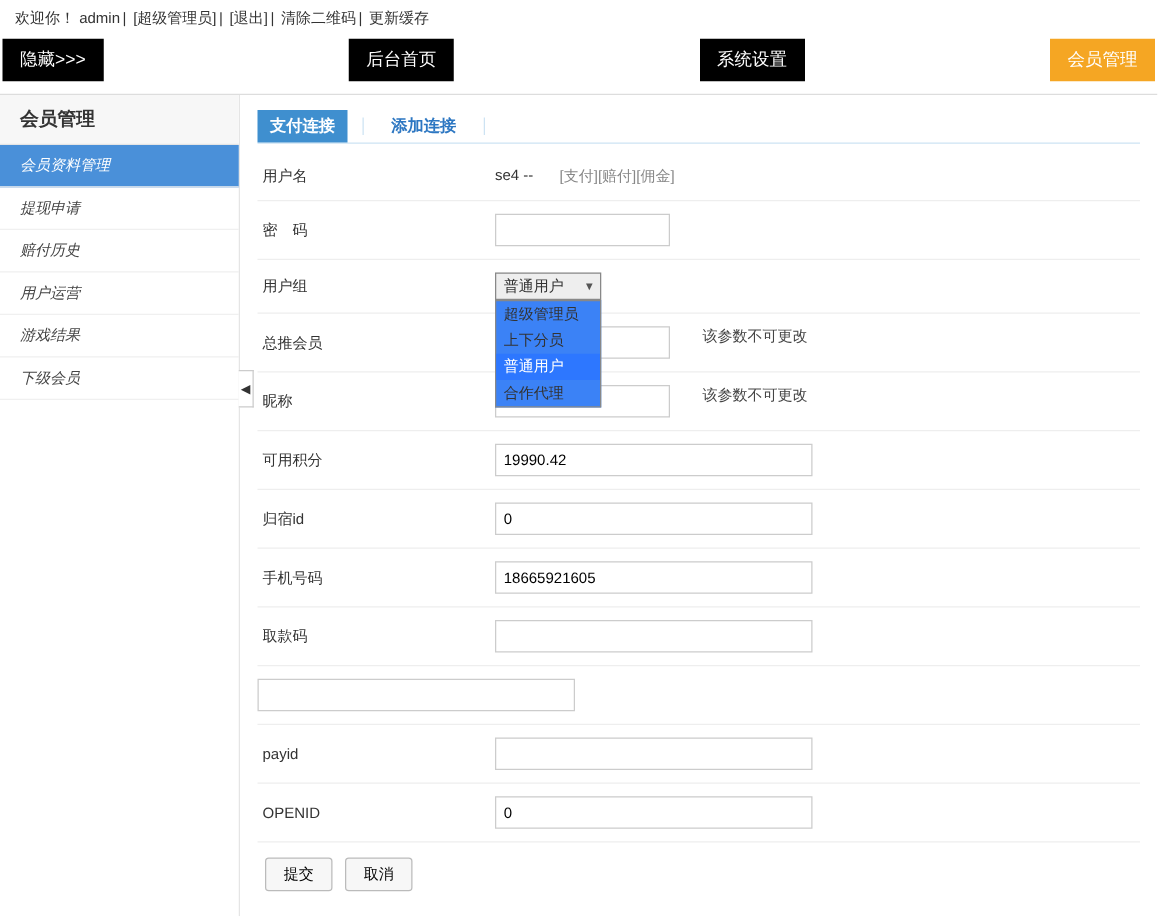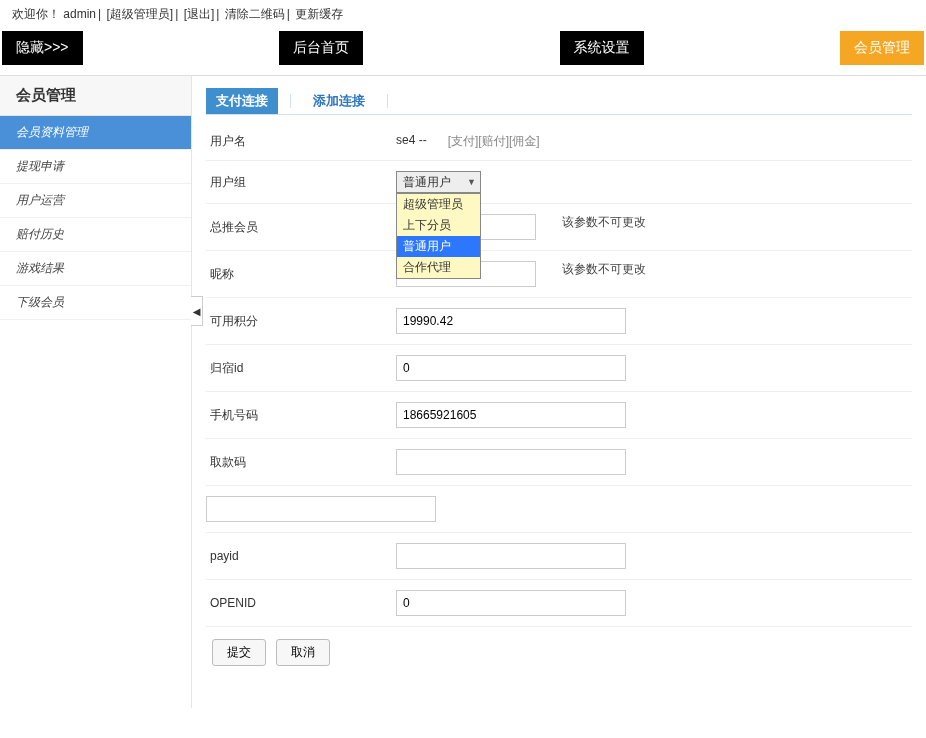--- a/index.html
+++ b/index.html
@@ -20,25 +20,25 @@
   .tabs { border-bottom:1px solid #cde3f3; display:flex; align-items:flex-end; gap:12px; padding-bottom:0; }
   .tab { padding:4px 10px; cursor:pointer; color:#2d77c2; font-size:13px;font-weight:bold; }
   .tab.active { background:#3f8fcf; color:#fff; }
   .tab-sep { width:1px; height:14px; background:#cde3f3; align-self:center; }
   .form { margin-top:8px; }
   .row { display:flex; align-items:center; padding:10px 0; border-bottom:1px solid #eee; }
   .row:last-of-type { border-bottom:none; }
   .label { width:190px; padding-left:4px; color:#333; }
   .value-area { flex:1; display:flex; gap:0; position:relative; }
   .text-input { width:140px; height:26px; border:1px solid #ccc; padding:0 6px; font-size:12px; }
-  .text-input.wide { width:230px; }
+  .text-input.wide { width:254px; }
   .radio-wrap { display:flex; align-items:center; gap:2px; }
   .select-box { width:85px; height:22px; border:1px solid #888; background:#eee; display:flex; align-items:center; justify-content:space-between; padding:0 4px 0 6px; cursor:pointer; }
   .select-arrow { font-size:9px; color:#555; }
-  .dropdown { position:absolute; left:0; top:22px; width:85px; background:#fef9c3; border:1px solid #888; z-index:10; }
+  .dropdown { position:absolute; left:0; top:22px; width:85px; background:#3b82f6; border:1px solid #888; z-index:10; }
   .dropdown .opt { padding:2px 6px; cursor:pointer; white-space:nowrap; }
   .dropdown .opt.hi { background:#2d77ff; color:#fff; }
   .hint { color:#444; margin-left:26px; }
   .actions { padding:12px 0 0 6px; display:flex; gap:10px; }
   .form-btn { padding:4px 14px; border:1px solid #bbb; background:#f7f7f7; border-radius:3px; cursor:pointer; font-size:12px; }
   .username-text { color:#333; }
   .username-links { color:#888; margin-left:21px; }
 </style>
 </head>
 <body>
@@ -57,22 +57,22 @@
   <div class="btn">后台首页</div>
   <div class="btn">系统设置</div>
   <div class="btn active">会员管理</div>
 </div>
 
 <div class="main">
   <div class="sidebar">
     <div class="sidebar-title">会员管理</div>
     <div class="sidebar-item active">会员资料管理</div>
     <div class="sidebar-item">提现申请</div>
+    <div class="sidebar-item">赔付历史</div>
     <div class="sidebar-item">用户运营</div>
-    <div class="sidebar-item">赔付历史</div>
     <div class="sidebar-item">游戏结果</div>
     <div class="sidebar-item">下级会员</div>
     <div class="collapse-handle">
       <span style="font-size:10px;">◀</span>
     </div>
   </div>
 
   <div class="content">
     <div class="tabs">
       <div class="tab active">支付连接</div>
@@ -84,20 +84,26 @@
     <div class="form">
 
       <div class="row">
         <div class="label">用户名</div>
         <div class="value-area">
           <span class="username-text">se4 --</span>
           <span class="username-links">[支付][赔付][佣金]</span>
         </div>
       </div>
 
+      <div class="row">
+        <div class="label">密　码</div>
+        <div class="value-area">
+          <input type="password" class="text-input" style="">
+        </div>
+      </div>
 
 
       <div class="row">
         <div class="label">用户组</div>
         <div class="value-area">
           <div class="select-box">
             <span>普通用户</span>
             <span class="select-arrow">▼</span>
           </div>
           <div class="dropdown">

